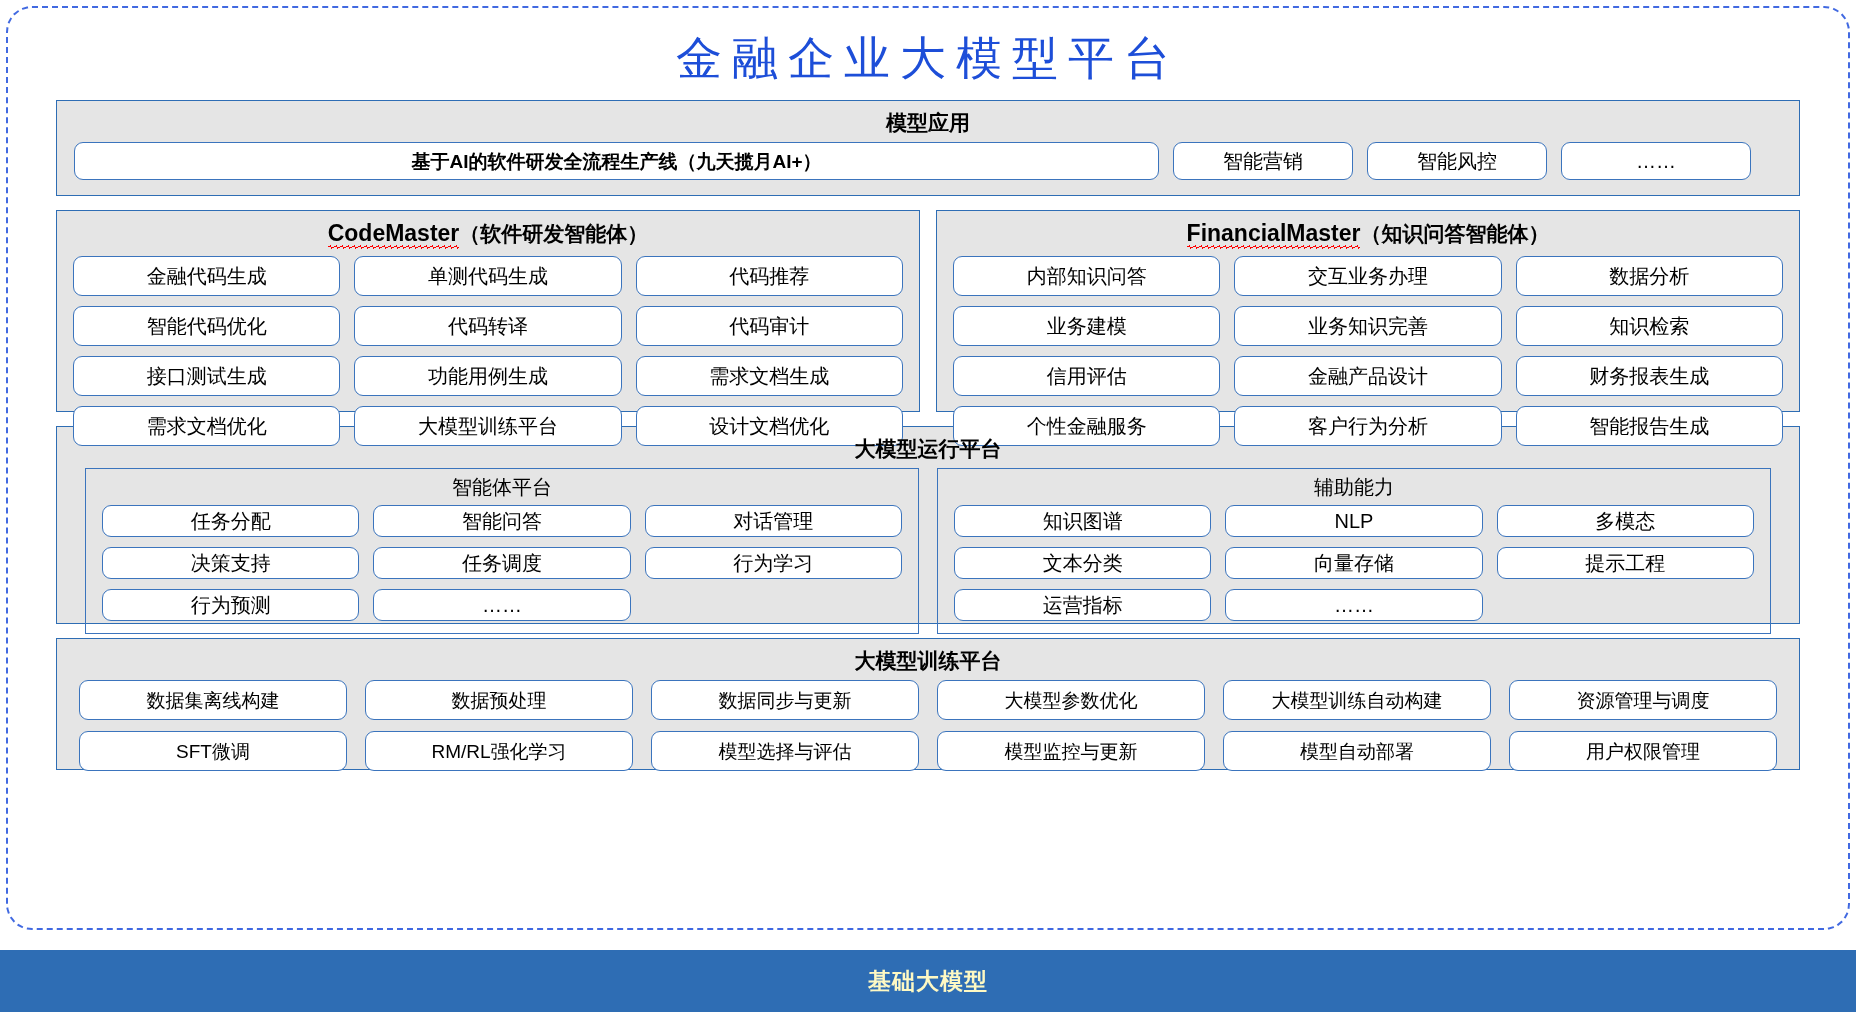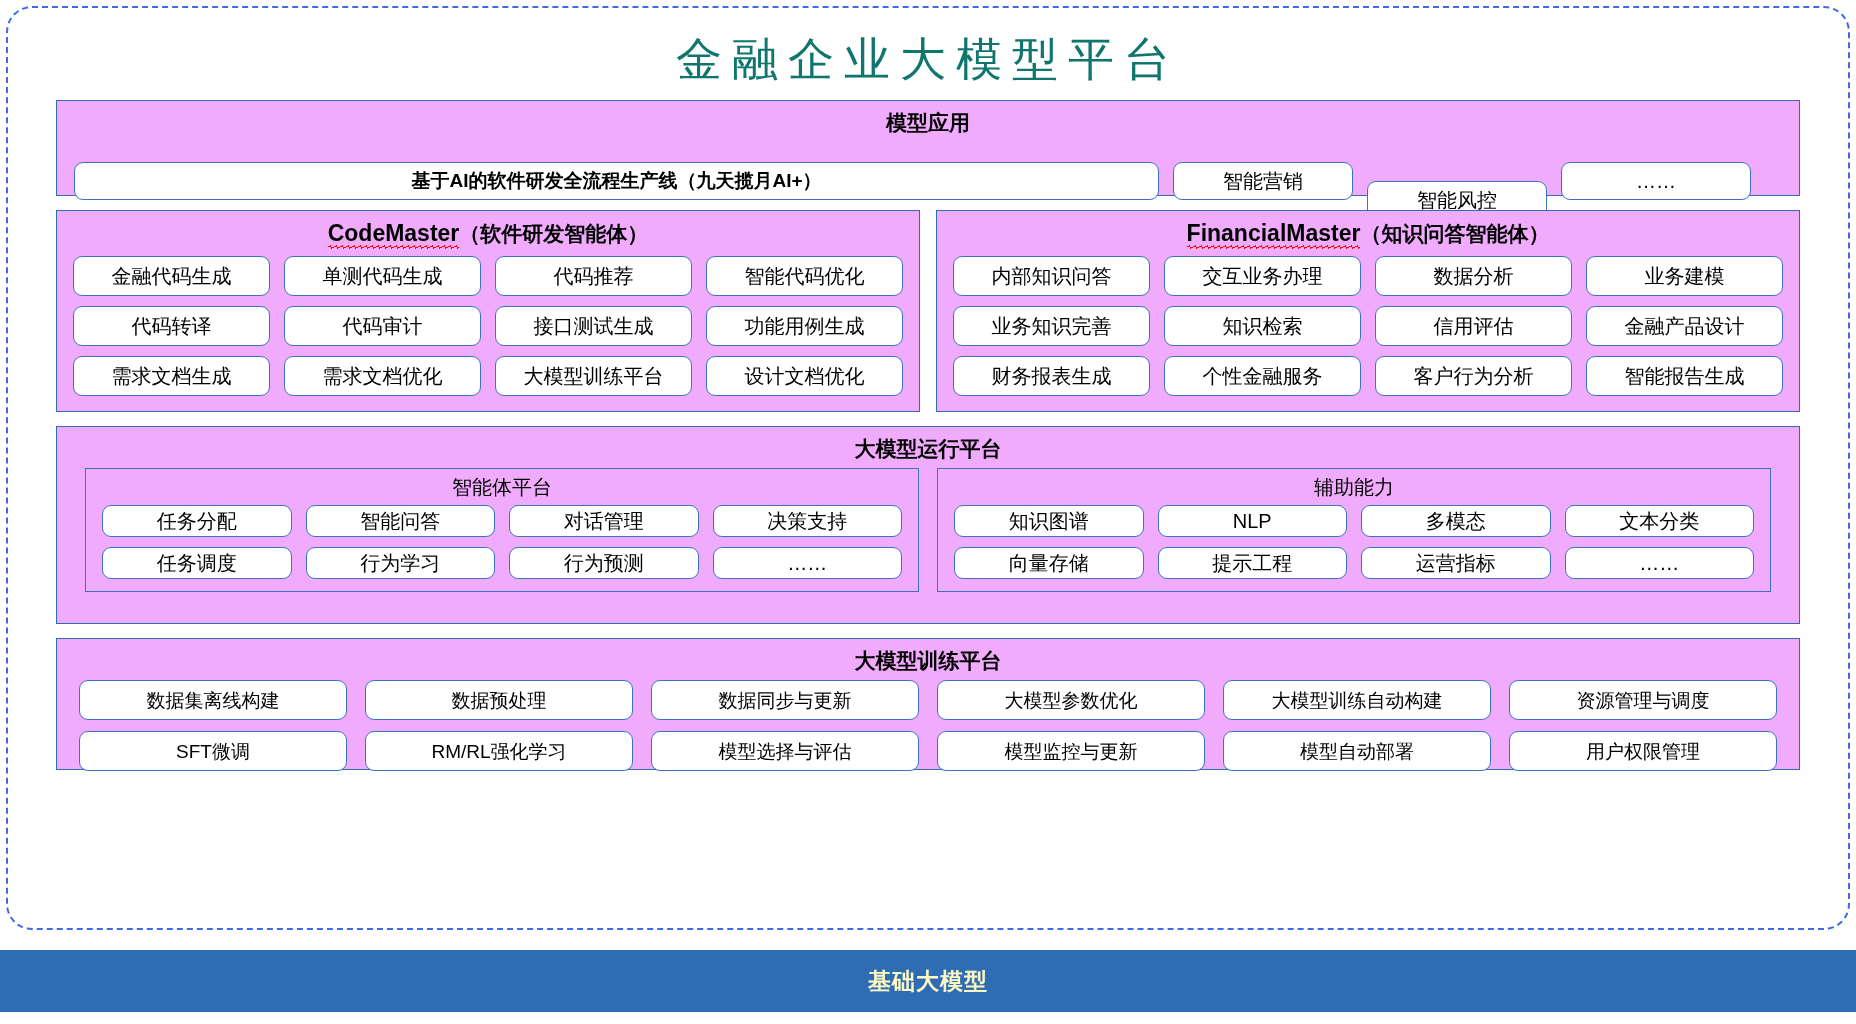--- a/index.html
+++ b/index.html
@@ -31,35 +31,35 @@
     height: 924px;
     box-sizing: border-box;
     border: 2px dashed #4169E1;
     border-radius: 26px;
     padding: 0 48px;
   }
 
   
   .main-title {
     text-align: center;
-    font-family: Liberation Sans, sans-serif;
+    font-family: Liberation Serif, serif;
     font-size: 46px;
     font-weight: 400;
     letter-spacing: 10px;
     line-height: 1;
     padding-top: 28px;
     padding-bottom: 18px;
-    color: #0f766e;
+    color: #1d4ed8;
     white-space: nowrap;
   }
 
   
   .panel {
     border: 1.6px solid #2E6DB4;
-    background: #f0abfc;
+    background: #e5e5e5;
     box-sizing: border-box;
   }
 
   .panel-title {
     text-align: center;
     font-size: 21px;
     font-weight: bold;
     color: #000000;
     line-height: 1;
     padding: 11px 0 9px 0;
@@ -111,37 +111,37 @@
     padding: 0 14px 0 14px;
   }
   .apps-row {
     display: flex;
     gap: 14px;
     padding: 0 3px 0 3px;
     align-items: center;
   }
   .apps-row .wide { flex: 0 0 1085px; }
   .apps-row .c2   { flex: 0 0 180px; }
-  .apps-row .c3   { flex: 0 0 180px; margin-top: 39px; }
+  .apps-row .c3   { flex: 0 0 180px; }
   .apps-row .c4   { flex: 0 0 190px; }
 
   
   .agents {
     display: flex;
     gap: 16px;
     margin-top: 14px;
     height: 202px;
   }
   .agents > .panel {
     flex: 1 1 0;
     padding: 0 12px;
   }
   .grid4 {
     display: grid;
-    grid-template-columns: repeat(4, 1fr);
+    grid-template-columns: repeat(3, 1fr);
     gap: 10px 14px;
     padding: 0 4px 10px 4px;
   }
   .grid4 .chip { height: 40px; }
 
   
   .sec-runtime {
     margin-top: 14px;
     height: 198px;
     padding: 0 14px;

